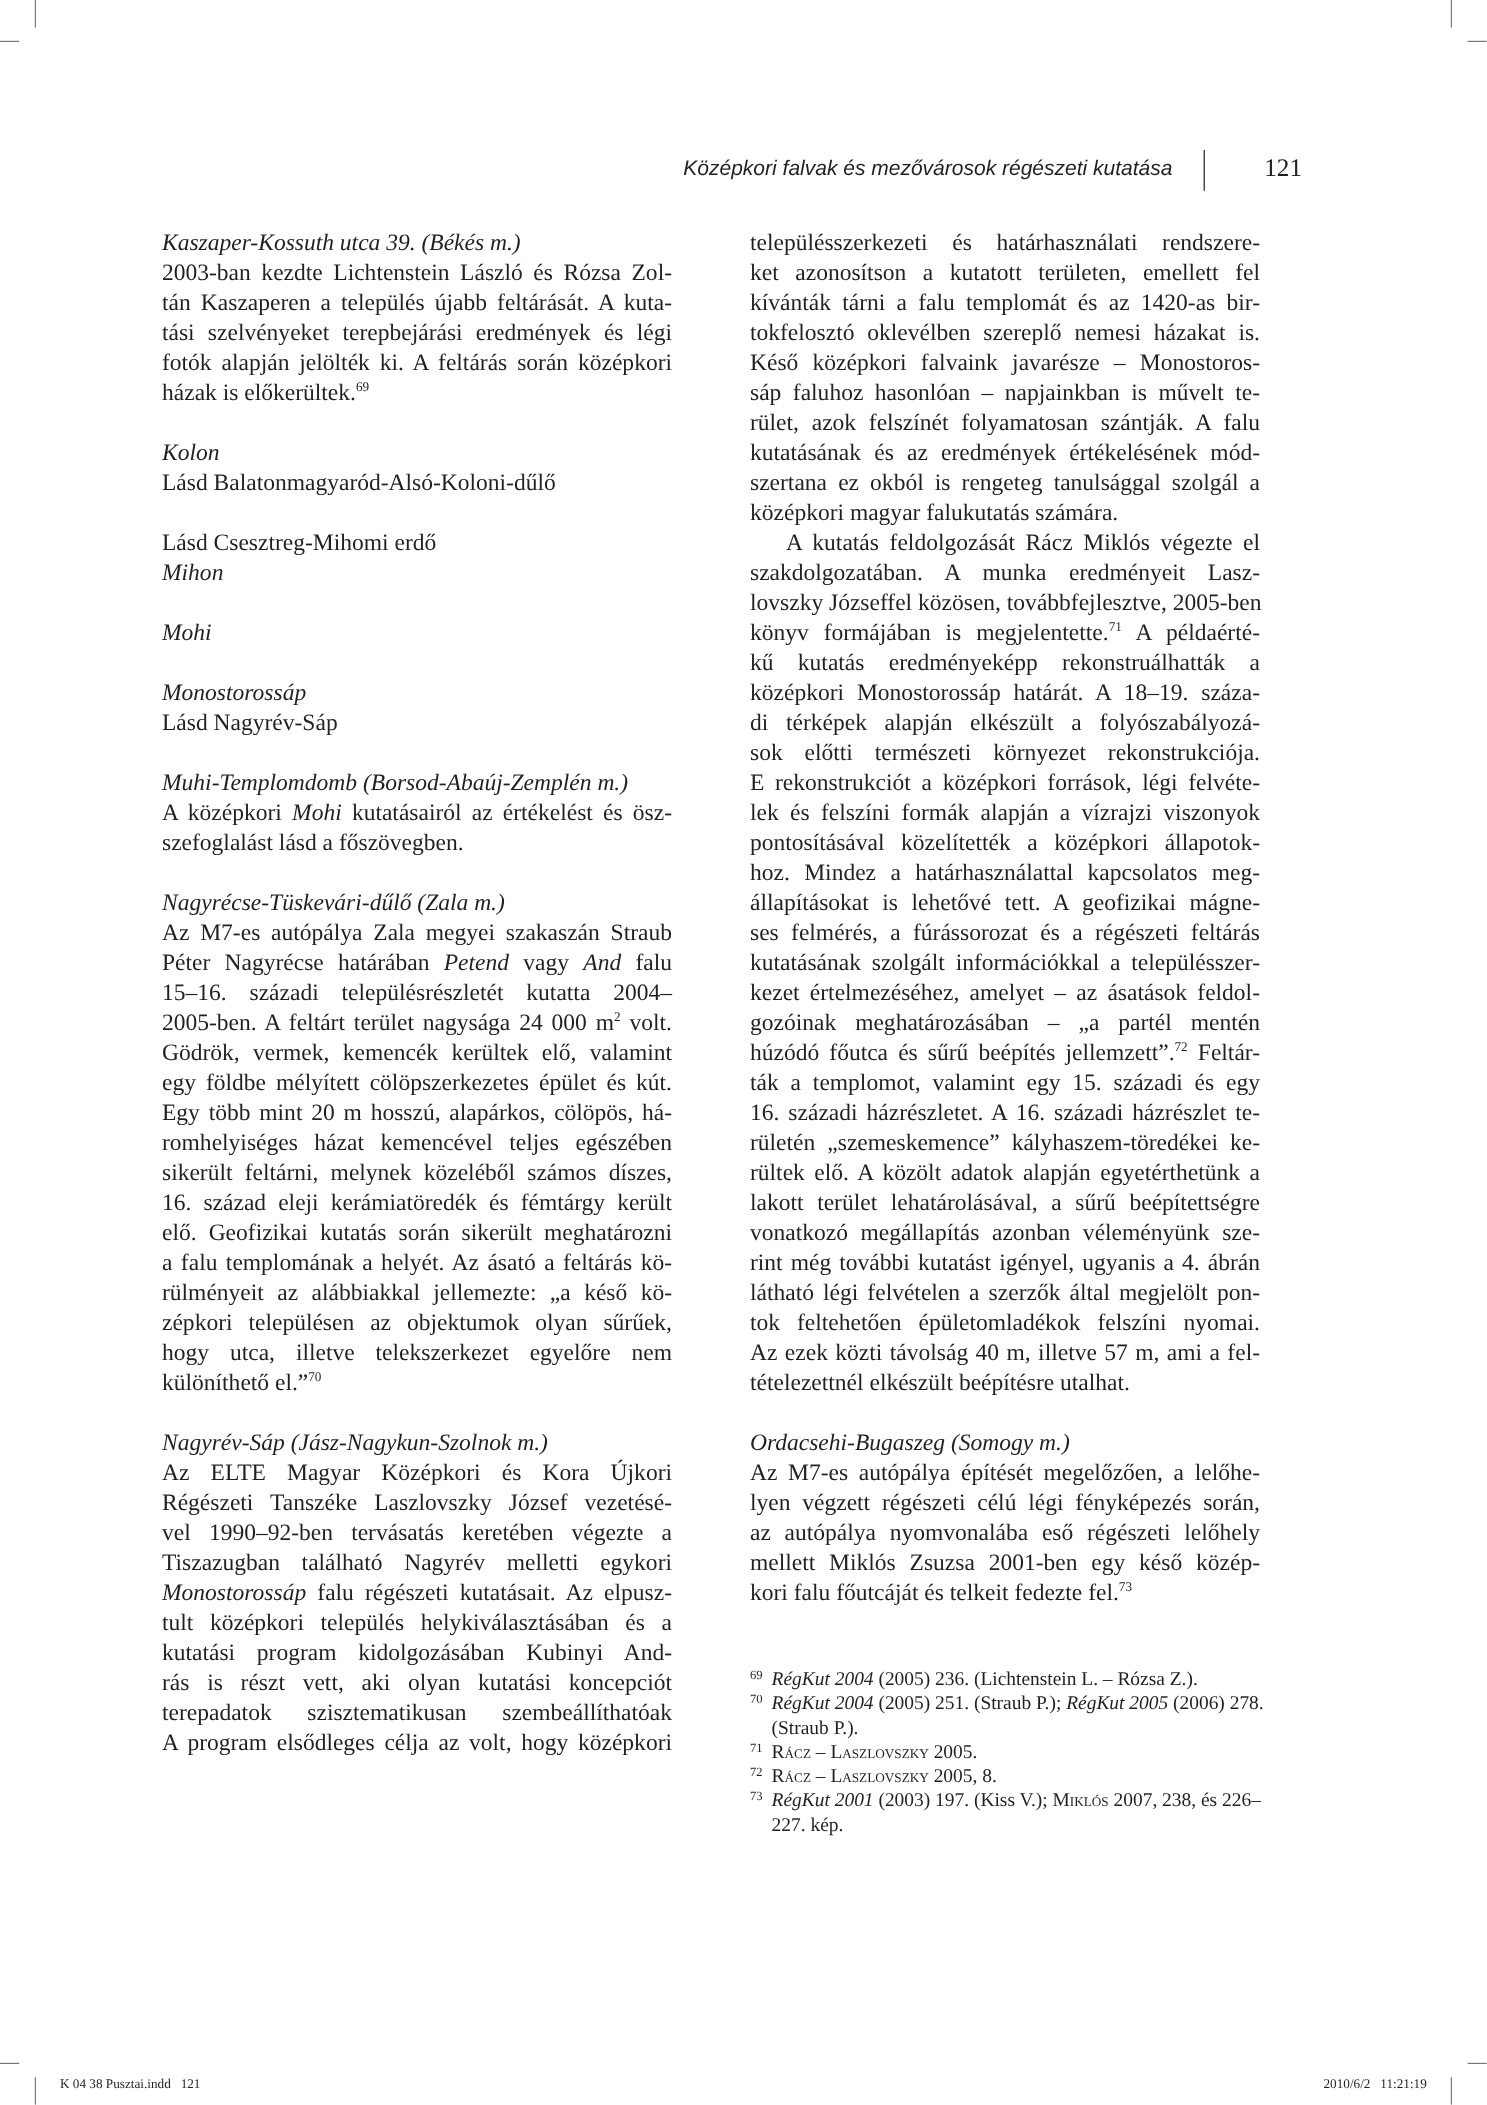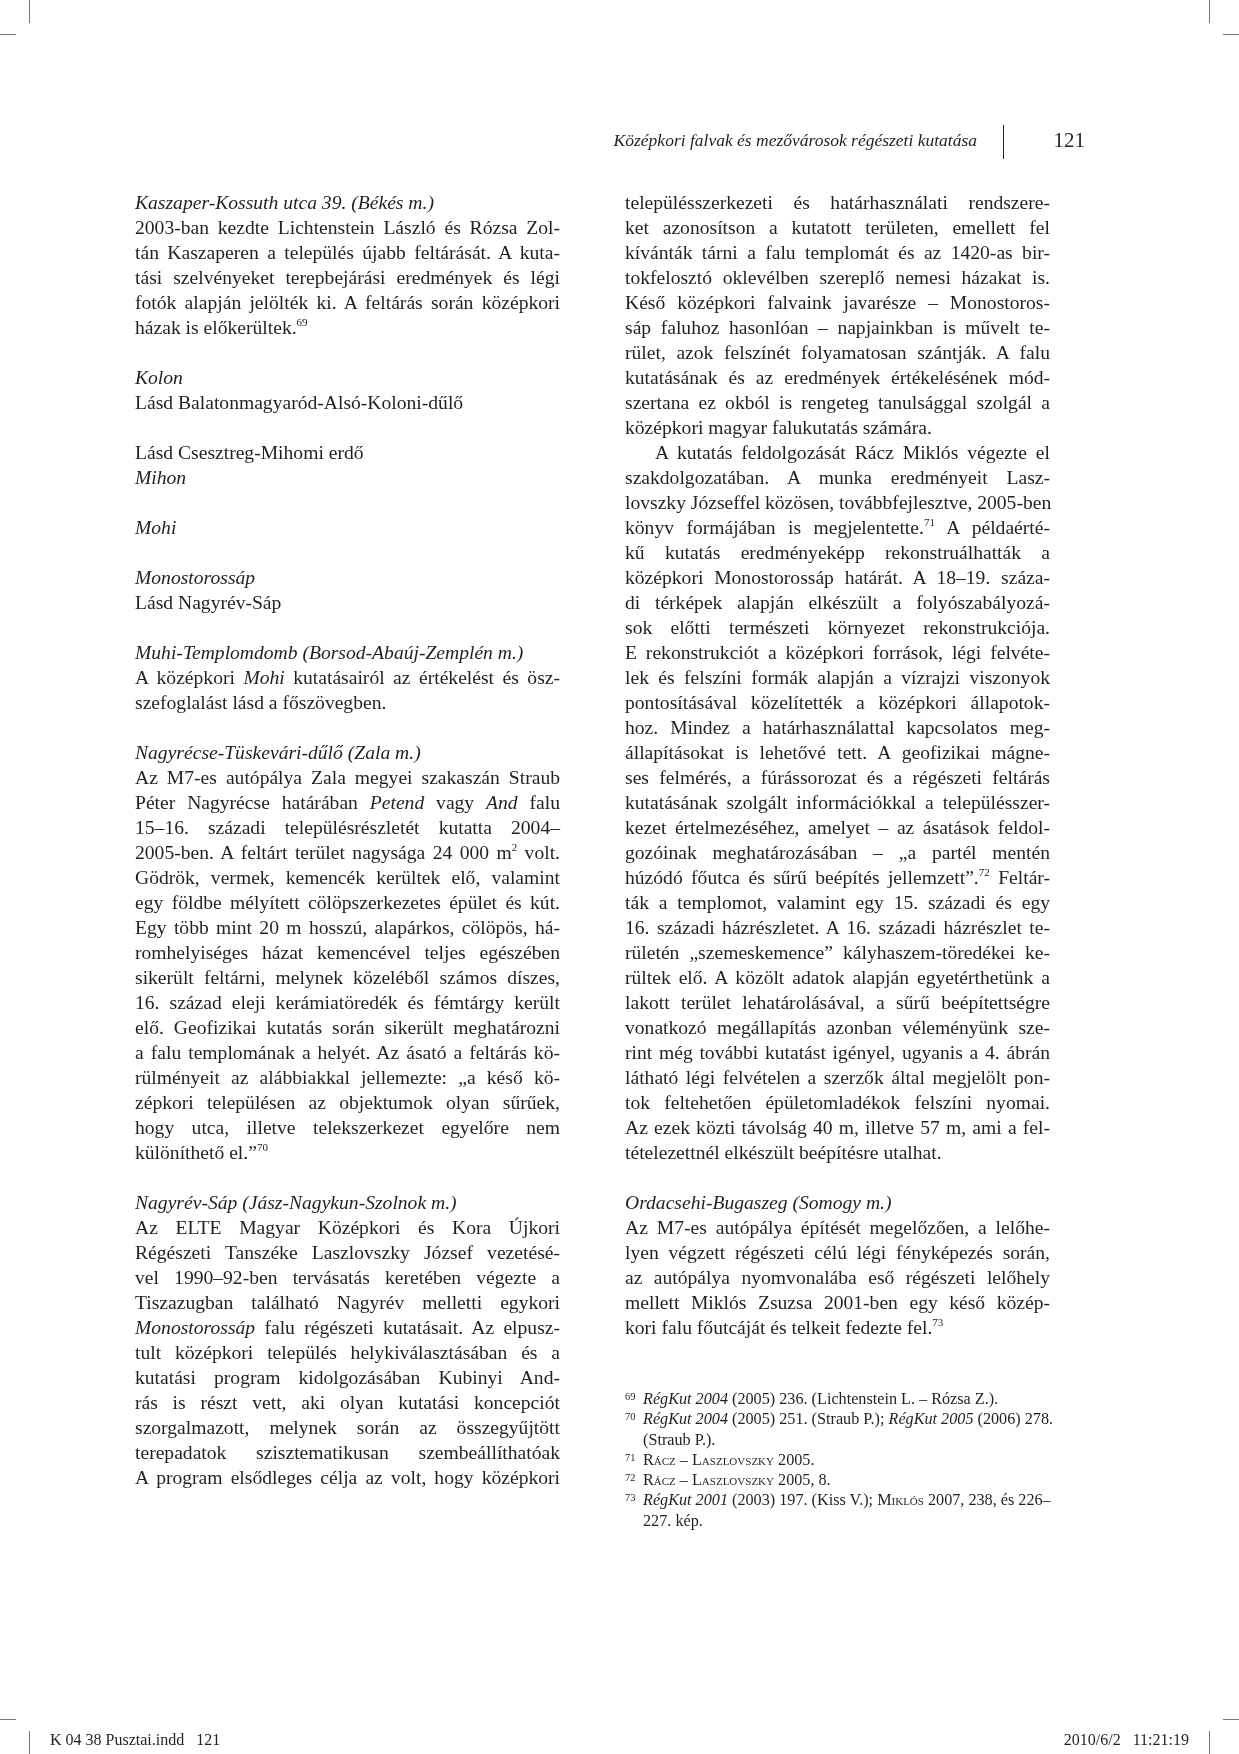--- a/index.html
+++ b/index.html
@@ -1,40 +1,40 @@
 <!DOCTYPE html>
 <html><head>
 <meta charset="utf-8">
 <style>
   html, body { margin:0; padding:0; background:#ffffff; }
   body { width:1239px; height:1754px; position:relative; overflow:hidden;
          font-family:"DejaVu Serif", "Liberation Serif", serif; color:#231f20; }
   .crop { position:absolute; background:#777; }
   .header { position:absolute; top:128px; left:540px; width:545px; height:30px; }
   .running-title { position:absolute; right:108px; top:2px; font-style:italic; font-size:17.5px;
-                   font-family:Liberation Serif, serif; white-space:nowrap; color:#231f20; }
+                   font-family:Liberation Sans, sans-serif; white-space:nowrap; color:#231f20; }
   .header-rule { position:absolute; left:463px; top:-3px; width:1px; height:34px; background:#231f20; }
   .page-number { position:absolute; right:0; top:0; font-size:21px; font-family:"Liberation Serif", serif; }
   .col { position:absolute; top:190px; width:425px; font-family:"Liberation Serif", serif;
          font-size:19.6px; line-height:25px; }
   .col-left { left:135px; }
   .col-right { left:625px; }
   .line { display:block; white-space:nowrap; text-align:justify; text-align-last:justify; height:25px; }
   .line.last { text-align-last:left; }
   .line.indent { padding-left:30px; }
   .heading { font-style:italic; }
   .gap { height:25px; }
   sup { font-size:11px; line-height:0; vertical-align:super; }
   .it { font-style:italic; }
   .sc { font-variant:small-caps; }
   .footnotes { position:absolute; top:1389px; left:625px; width:430px; font-family:"Liberation Serif", serif;
                font-size:16.2px; line-height:20.3px; }
   .fn { display:block; white-space:nowrap; padding-left:18px; position:relative; }
   .fn .num { position:absolute; left:0; top:-2px; font-size:10.5px; }
-  .slug { position:absolute; top:1731px; font-family:"Liberation Serif", serif; font-size:16px; color:#231f20; }
+  .slug { position:absolute; top:1731px; font-family:"Liberation Serif", serif; font-size:11px; color:#231f20; }
 </style>
 </head>
 <body>
 
 <div class="crop" style="left:29px;top:0;width:1px;height:23px;"></div>
 <div class="crop" style="left:0;top:34px;width:16px;height:1px;"></div>
 <div class="crop" style="left:1209px;top:0;width:1px;height:23px;"></div>
 <div class="crop" style="left:1223px;top:34px;width:16px;height:1px;"></div>
 <div class="crop" style="left:0;top:1719px;width:16px;height:1px;"></div>
 <div class="crop" style="left:29px;top:1731px;width:1px;height:23px;"></div>
@@ -90,21 +90,20 @@
     <div class="gap"></div>
     <span class="line heading last">Nagyrév-Sáp (Jász-Nagykun-Szolnok m.)</span>
     <span class="line">Az ELTE Magyar Középkori és Kora Újkori</span>
     <span class="line">Régészeti Tanszéke Laszlovszky József vezetésé-</span>
     <span class="line">vel 1990–92-ben tervásatás keretében végezte a</span>
     <span class="line">Tiszazugban található Nagyrév melletti egykori</span>
     <span class="line"><span class="it">Monostorossáp</span> falu régészeti kutatásait. Az elpusz-</span>
     <span class="line">tult középkori település helykiválasztásában és a</span>
     <span class="line">kutatási program kidolgozásában Kubinyi And-</span>
     <span class="line">rás is részt vett, aki olyan kutatási koncepciót</span>
-    <span class="line">szorgalmazott, melynek során az összegyűjtött</span>
     <span class="line">terepadatok szisztematikusan szembeállíthatóak</span>
     <span class="line">A program elsődleges célja az volt, hogy középkori</span>
   </div>
 <div class="col col-right" id="right-col">
     <span class="line">településszerkezeti és határhasználati rendszere-</span>
     <span class="line">ket azonosítson a kutatott területen, emellett fel</span>
     <span class="line">kívánták tárni a falu templomát és az 1420-as bir-</span>
     <span class="line">tokfelosztó oklevélben szereplő nemesi házakat is.</span>
     <span class="line">Késő középkori falvaink javarésze – Monostoros-</span>
     <span class="line">sáp faluhoz hasonlóan – napjainkban is művelt te-</span>

